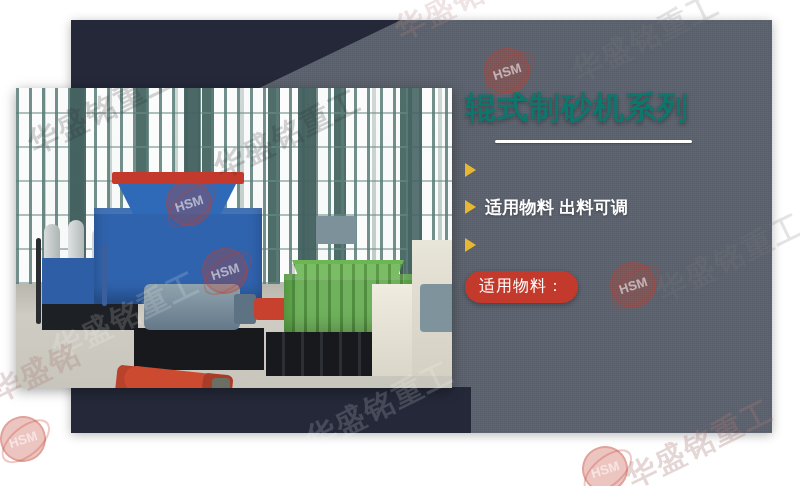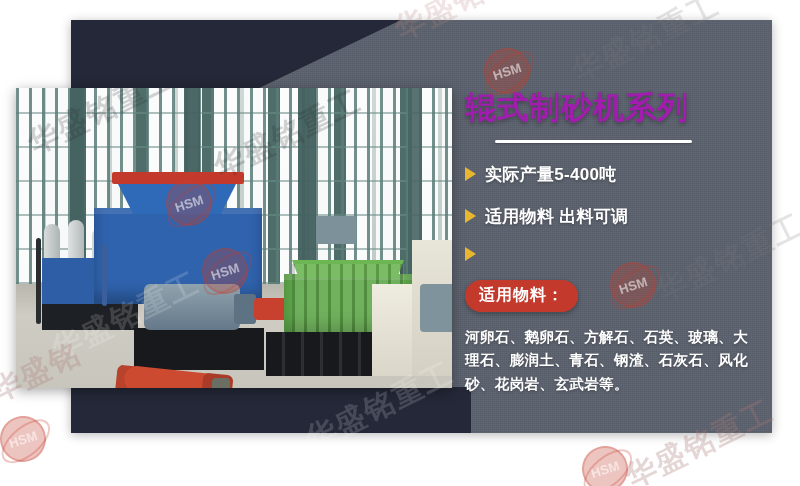--- a/index.html
+++ b/index.html
@@ -109,21 +109,21 @@
   .m-shaft{left:108px;top:282px;width:100px;height:26px;background:#cc4a30;border-radius:13px;transform:rotate(6deg);}
   .m-shaft-a{left:100px;top:278px;width:30px;height:34px;background:#b8422c;border-radius:6px;transform:rotate(6deg);}
   .m-shaft-b{left:186px;top:286px;width:30px;height:32px;background:#a83c28;border-radius:6px;transform:rotate(6deg);}
   .m-shaft-c{left:196px;top:290px;width:18px;height:24px;background:#6b6f63;border-radius:4px;}
   .m-pipe{left:20px;top:150px;width:5px;height:86px;background:#2a2d30;border-radius:3px;}
   .m-pipe2{left:86px;top:156px;width:5px;height:62px;background:#3a5f9c;border-radius:3px;}
 
   
   .content{position:absolute;left:465px;top:90px;width:290px;}
   .title{
-    font-size:31px;font-weight:bold;color:#a21caf;letter-spacing:1px;
+    font-size:31px;font-weight:bold;color:#0f766e;letter-spacing:1px;
     line-height:1.15;white-space:nowrap;
     text-shadow:0 2px 4px rgba(0,0,0,.35);
   }
   .divider{
     width:197px;height:3px;background:#ffffff;margin:14px 0 0 30px;border-radius:2px;
     box-shadow:0 1px 2px rgba(0,0,0,.25);
   }
   .bullets{margin-top:20px;}
   .bullet{display:flex;align-items:center;margin-bottom:19px;}
   .arrow{
@@ -131,21 +131,21 @@
     border-left:11px solid #e9b62f;
     border-top:7px solid transparent;
     border-bottom:7px solid transparent;
     margin-right:9px;
   }
   .btxt{font-size:17px;color:#ffffff;font-weight:bold;letter-spacing:.3px;
         text-shadow:0 1px 3px rgba(0,0,0,.3);white-space:nowrap;}
   .badge-row{margin-top:10px;}
   .badge{
     display:inline-block;background:#c33a2c;color:#ffffff;
-    font-size:16px;font-weight:bold;letter-spacing:1px;
+    font-size:16px;font-weight:normal;letter-spacing:1px;
     padding:5px 14px 6px 14px;border-radius:16px;
     box-shadow:0 2px 5px rgba(0,0,0,.3);
   }
   .materials{
     margin-top:14px;font-size:14.5px;line-height:1.62;color:#ffffff;
     font-weight:bold;letter-spacing:.4px;width:286px;
     text-shadow:0 1px 3px rgba(0,0,0,.28);
   }
 
   
@@ -233,36 +233,34 @@
     </div>
   </div>
 
   <div class="content">
     <div class="title">辊式制砂机系列</div>
     <div class="divider"></div>
 
     <div class="bullets">
       <div class="bullet">
         <span class="arrow"></span>
-        <span class="btxt">实际产量5-400吨</span>
       </div>
       <div class="bullet">
         <span class="arrow"></span>
         <span class="btxt">适用物料  出料可调</span>
       </div>
       <div class="bullet">
         <span class="arrow"></span>
       </div>
     </div>
 
     <div class="badge-row">
       <span class="badge">适用物料：</span>
     </div>
 
-    <div class="materials">河卵石、鹅卵石、方解石、石英、玻璃、大理石、膨润土、青石、钢渣、石灰石、风化砂、花岗岩、玄武岩等。</div>
   </div>
 
   <div class="wm" style="left:610px;top:262px;">
     <div class="wm-logo">
       <div class="wm-ring"></div>
       <span>HSM</span>
     </div>
   </div>
   <div class="wm" style="left:650px;top:238px;">
     <div class="wm-txt">华盛铭重工</div>

